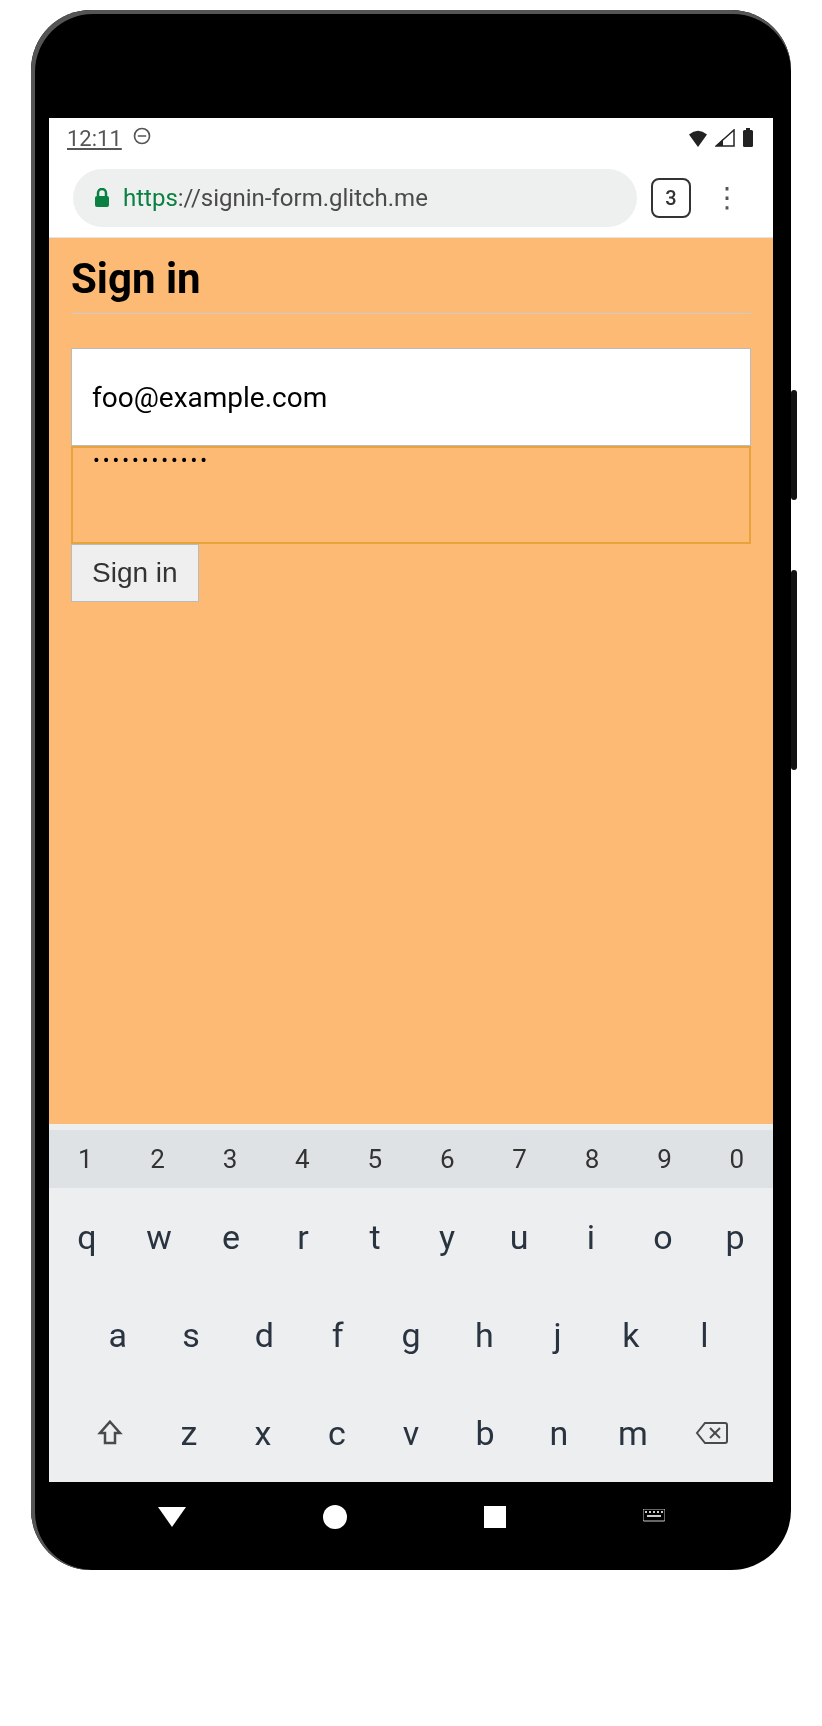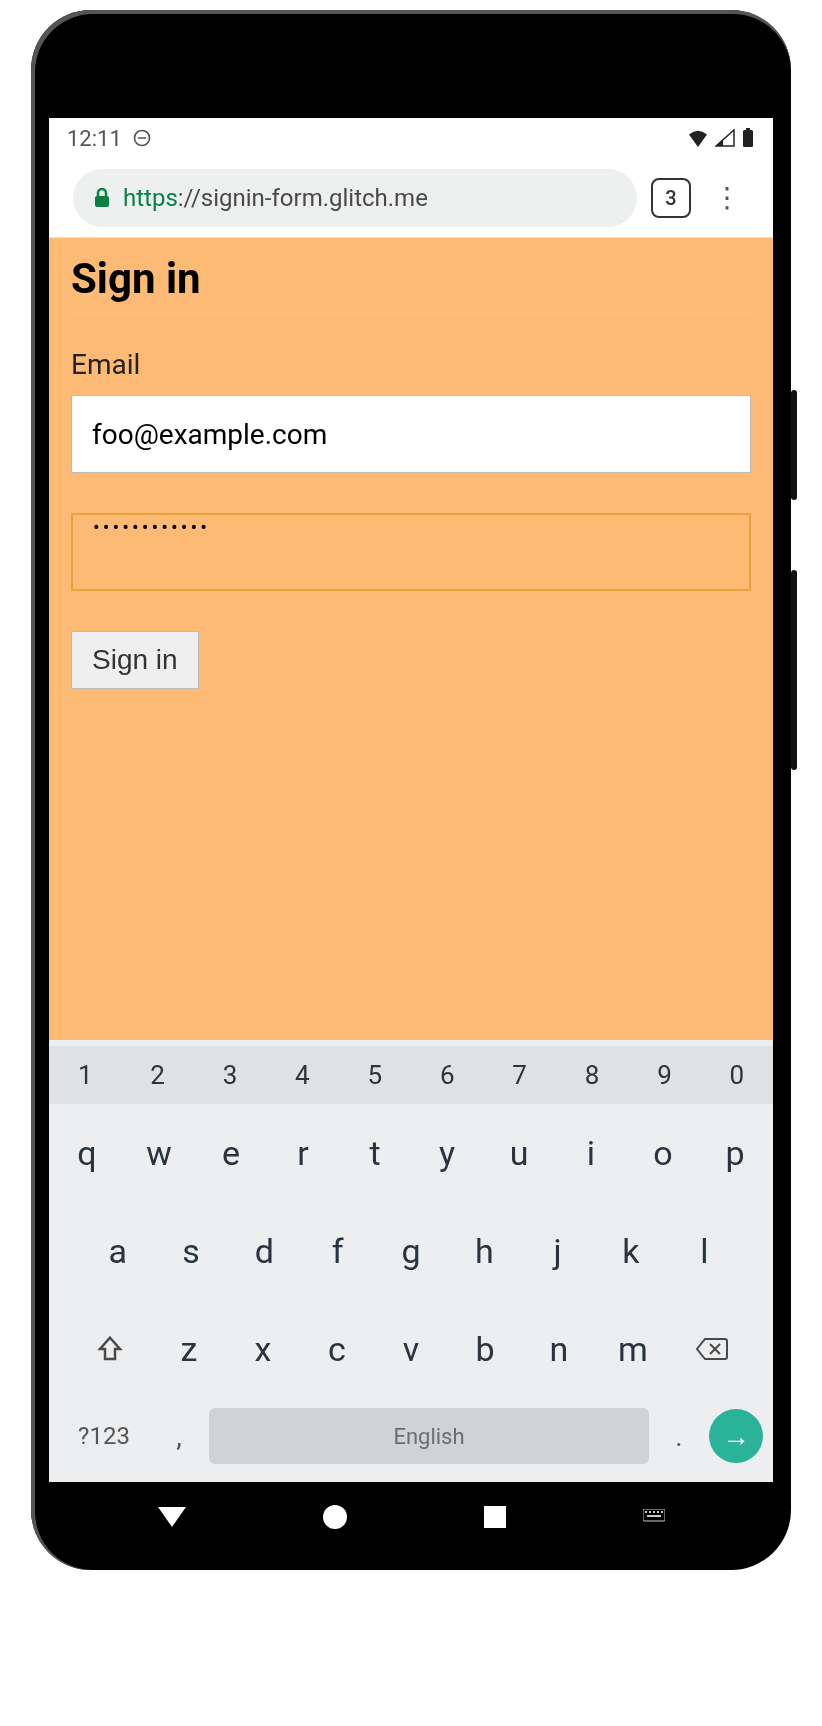--- a/index.html
+++ b/index.html
@@ -62,21 +62,21 @@
     .status-bar {
       height: 40px;
       display: flex;
       align-items: center;
       justify-content: space-between;
       padding: 0 18px;
       font-size: 22px;
       color: #555;
       font-weight: 400;
     }
-    .status-left { display:flex; align-items:center; gap:10px;}
+    .status-left { display:flex; gap:10px;text-decoration:underline;}
     .status-right { display:flex; align-items:center; gap:6px; color:#222;}
     .browser-bar {
       height: 80px;
       display: flex;
       align-items: center;
       padding: 0 24px;
       gap: 14px;
       border-bottom: 1px solid #e4e4e4;
     }
     .omnibox {
@@ -115,25 +115,24 @@
       margin-bottom: 34px;
     }
     .form-label {
       font-size: 28px;
       color: #222;
       margin-bottom: 14px;
       display:block;
     }
     .text-input {
       width: 100%;
-      height: 78px;
+      height: 98px;
       border: 1px solid #bbb;
       font-size: 28px;
       padding: 0 20px;
-      margin-bottom: 40px;
       font-family: inherit;
       outline: none;
     }
     .text-input.focused {
       border: 2px solid #e8a33d;
     }
     .pw-dots { letter-spacing: 3px; font-size: 20px; }
     .submit-btn {
       font-size: 28px;
       padding: 12px 20px;
@@ -269,21 +268,20 @@
         </div>
         <div class="tabs-box">
           <span>3</span>
         </div>
         <div class="kebab">⋮</div>
       </div>
 
       <div class="page">
         <h1>Sign in</h1>
 
-        <label class="form-label">Email</label>
         <input class="text-input" type="text" value="foo@example.com" style="">
 
         <div class="text-input focused pw-dots">••••••••••••</div>
 
         <button class="submit-btn">Sign in</button>
       </div>
 
       <div class="keyboard">
         <div class="num-row">
           <div class="k">1</div>
@@ -333,27 +331,20 @@
           <div class="key">b</div>
           <div class="key">n</div>
           <div class="key">m</div>
           <div class="bksp-key">
             <svg width="34" height="26" viewBox="0 0 34 26" fill="none" stroke="#4a4a4a" stroke-width="2">
                 <path d="M10 3 H30 a2 2 0 0 1 2 2 V21 a2 2 0 0 1 -2 2 H10 L2 13 Z"></path>
                 <line x1="15" y1="8" x2="25" y2="18"></line>
                 <line x1="25" y1="8" x2="15" y2="18"></line>
               </svg>
           </div>
-        </div>
-        <div class="bottom-row">
-          <div class="sym-key">?123</div>
-          <div class="comma-key">,</div>
-          <div class="space-key">English</div>
-          <div class="dot-key">.</div>
-          <div class="enter-key">→</div>
         </div>
       </div>
 
     </div>
 
     <div class="nav-bar">
       <div class="nav-tri"></div>
       <div class="nav-circ"></div>
       <div class="nav-sq"></div>
       <div class="nav-kb">

